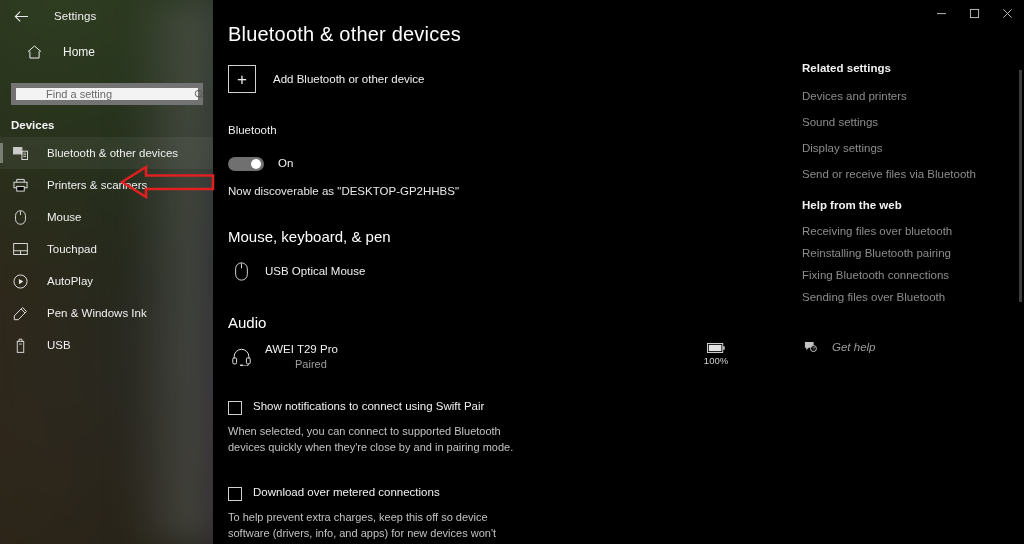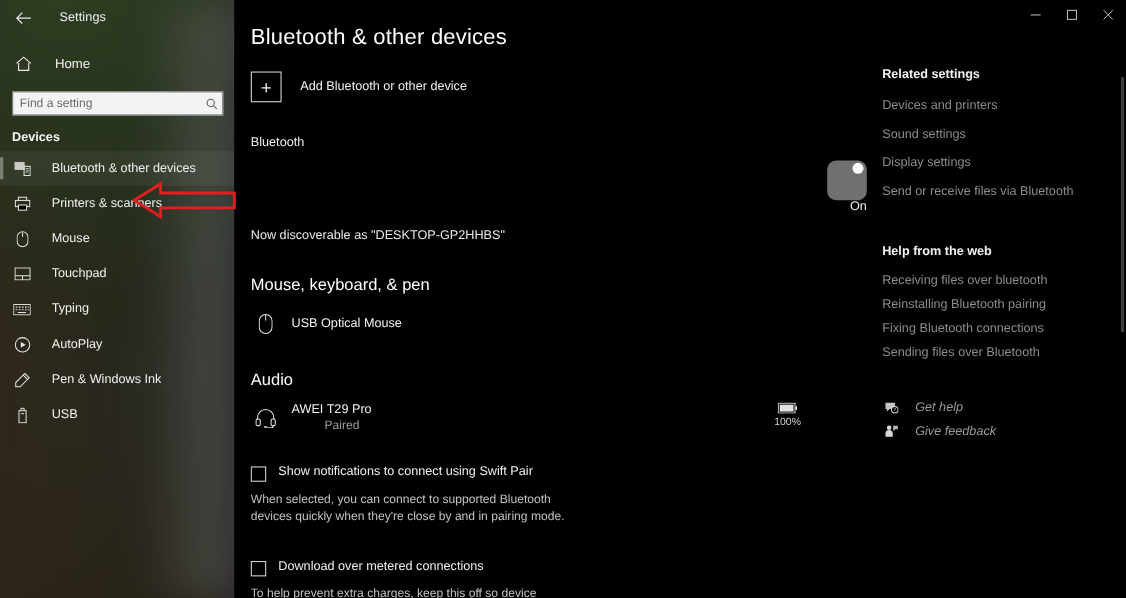--- a/index.html
+++ b/index.html
@@ -79,33 +79,34 @@
     color: #eaeaea;
   }
   #settings-title {
     margin-left: 21px;
     font-size: 11.5px; color: #f0f0f0;
     letter-spacing: .1px;
   }
 
   
   #home-row {
-    display: flex; align-items: center;
-    height: 26px; margin-top: 16px; padding-left: 14px;
+    display: flex; align-items: flex-start;
+    height: 26px; margin-top: 16px; padding-left: 27px;
   }
   #home-icon { width: 18px; color: #ededed; display:flex; align-items:center; }
   #home-label { margin-left: 18px; font-size: 12px; color: #f2f2f2; }
 
   
   #search-wrap {
     margin: 12px 0 0 11px;
     width: 192px; height: 22px;
     background: #f3f3f3;
     display: flex; align-items: center;
-    border: 1px solid #737373;
+    border: 5px solid #737373;
+    padding-left: 24px;
   }
   #search-input {
     flex: 1; border: 0; outline: 0; background: transparent;
     font-family: "Liberation Sans", sans-serif;
     font-size: 11px; color: #5b5b5b;
     padding: 0 6px;
   }
   #search-input::placeholder { color: #6a6a6a; }
   #search-icon { width: 20px; display:flex; align-items:center; justify-content:center; color:#555; }
 
@@ -165,21 +166,21 @@
   }
   #add-device-label { margin-left: 17px; font-size: 11.5px; color: #f0f0f0; }
 
   .sec-label { font-size: 11.5px; color: #efefef; }
   .sec-head {
     font-size: 15px; color: #ffffff; font-weight: normal;
   }
 
   
   #bt-block { margin-top: 28px; }
-  #toggle-row { display: flex; align-items: flex-end; margin-top: 10px; flex-direction: column; }
+  #toggle-row { display: flex; align-items: flex-start; margin-top: 21px; }
   #bt-toggle {
     width: 36px; height: 14px; border-radius: 8px;
     background: #707070; position: relative;
     flex: 0 0 36px;
   }
   #bt-knob {
     position: absolute; top: 2px; right: 3px;
     width: 10px; height: 10px; border-radius: 50%;
     background: #ffffff;
   }
@@ -225,21 +226,21 @@
   
   #rail { position: absolute; right: 32px; top: 62px; width: 190px; }
   .rail-head {
     font-size: 11.5px; font-weight: bold; color: #f2f2f2;
     margin-bottom: 9px;
   }
   .rail-link {
     display: block; font-size: 11.5px; color: #8c8c8c;
     line-height: 26px; text-decoration: none;
   }
-  #help-block { margin-top: 36px; }
+  #help-block { margin-top: 12px; }
   #help-block .rail-link { line-height: 22px; }
   #footer-links { margin-top: 28px; font-style: italic; }
   .footer-row { display: flex; align-items: center; height: 21px; }
   .footer-icon {
     width: 16px; display: flex; align-items: center; justify-content: center;
     color: #d8d8d8; flex: 0 0 16px;
   }
   .footer-label { margin-left: 14px; font-size: 11.5px; color: #9a9a9a; }
 
   
@@ -340,29 +341,20 @@
         <div class="nav-item">
           <div class="nav-icon">
             <svg width="15" height="12" viewBox="0 0 16 13" fill="none" stroke="currentColor" stroke-width="1">
               <rect x="0.6" y="0.6" width="14.8" height="11.8"></rect>
               <path d="M0.6 8.4 H15.4 M8 8.4 V12.4"></path>
             </svg>
           </div>
           <div class="nav-label">Touchpad</div>
         </div>
 
-        <div class="nav-item">
-          <div class="nav-icon">
-            <svg width="16" height="11" viewBox="0 0 17 11" fill="none" stroke="currentColor" stroke-width="0.9">
-              <rect x="0.5" y="0.5" width="16" height="10"></rect>
-              <path d="M2.4 3h1.6M5.4 3h1.6M8.4 3h1.6M11.4 3h1.6M14 3h1M2.4 5.6h1.6M5.4 5.6h1.6M8.4 5.6h1.6M11.4 5.6h1.6M14 5.6h1M4.4 8.2h8" stroke-width="1.1"></path>
-            </svg>
-          </div>
-          <div class="nav-label">Typing</div>
-        </div>
 
         <div class="nav-item">
           <div class="nav-icon">
             <svg width="15" height="15" viewBox="0 0 16 16" fill="none" stroke="currentColor" stroke-width="1">
               <circle cx="8" cy="8" r="7"></circle>
               <path d="M6.3 5.2 L11 8 L6.3 10.8 Z" fill="currentColor" stroke="none"></path>
             </svg>
           </div>
           <div class="nav-label">AutoPlay</div>
         </div>
@@ -493,30 +485,20 @@
         <div class="footer-row">
           <div class="footer-icon">
             <svg width="13" height="12" viewBox="0 0 14 13" fill="none" stroke="currentColor" stroke-width="1">
               <path d="M1 1.2 h9.4 v6.2 h-5.2 L2.4 9.8 V7.4 H1 Z" fill="currentColor" stroke="none" opacity="0.9"></path>
               <circle cx="10.2" cy="8.2" r="3.2" fill="#000"></circle>
               <text x="10.2" y="9.6" font-size="4.6" fill="currentColor" stroke="none" text-anchor="middle" font-family="Liberation Sans, sans-serif">?</text>
             </svg>
           </div>
           <div class="footer-label">Get help</div>
         </div>
-        <div class="footer-row">
-          <div class="footer-icon">
-            <svg width="13" height="12" viewBox="0 0 14 13" fill="none" stroke="currentColor" stroke-width="1">
-              <circle cx="4.6" cy="3" r="2.2" fill="currentColor" stroke="none"></circle>
-              <path d="M1 12 v-3 a3.6 3.6 0 0 1 7.2 0 v3 Z" fill="currentColor" stroke="none"></path>
-              <path d="M8.6 1.2 h4.6 v3.4 h-2.4 l-2.2 1.8 Z" fill="currentColor" stroke="none" opacity="0.85"></path>
-            </svg>
-          </div>
-          <div class="footer-label">Give feedback</div>
-        </div>
       </div>
     </div>
 
     <div id="scrollbar-track">
       <div id="scrollbar-thumb"></div>
     </div>
 
   </div>
 
   <div id="titlebar">

